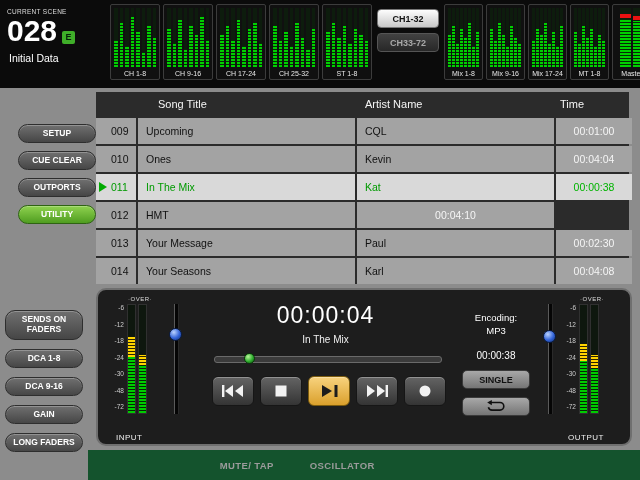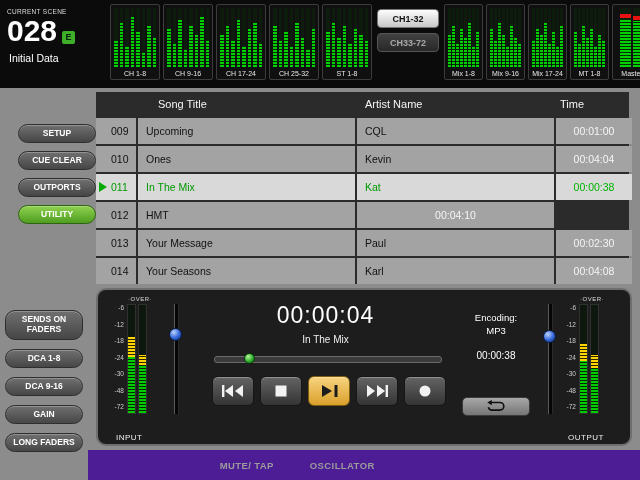--- a/index.html
+++ b/index.html
@@ -107,21 +107,21 @@
 
   .enc-title{position:absolute;left:352px;top:22px;width:92px;text-align:center;color:#fff;font-size:9.5px;}
   .enc-value{position:absolute;left:352px;top:35px;width:92px;text-align:center;color:#fff;font-size:9.5px;}
   .total-time{position:absolute;left:352px;top:60px;width:92px;text-align:center;color:#fff;font-size:10px;}
   .single-btn,.loop-btn{position:absolute;left:364px;width:68px;height:19px;border-radius:5px;
         background:linear-gradient(#a8a8a8,#757575);border:1px solid #3a3a3a;color:#101010;
         font-size:9px;font-weight:bold;display:flex;align-items:center;justify-content:center;box-sizing:border-box;}
   .single-btn{top:80px;} .loop-btn{top:107px;}
 
   
-  .bottom-bar{position:absolute;left:88px;top:450px;width:552px;height:30px;background:#4c1d95;
+  .bottom-bar{position:absolute;left:88px;top:450px;width:552px;height:30px;background:#14532d;
               display:flex;align-items:center;justify-content:center;gap:36px;padding-right:40px;box-sizing:border-box;}
   .btab{font-size:9.5px;font-weight:bold;color:#9b9b9b;letter-spacing:.4px;}
   .btab.active{color:#fff;margin-top:35px;}
 </style>
 </head>
 <body>
 
 <div id="app">
 
   <div class="topbar">
@@ -559,20 +559,21 @@
       <div class="tbtn">
         <svg width="14" height="14" viewBox="0 0 14 14" fill="currentColor">
             <circle cx="7" cy="7" r="5.5"></circle>
           </svg>
       </div>
     </div>
 
     <div class="enc-title">Encoding:</div>
     <div class="enc-value">MP3</div>
     <div class="total-time">00:00:38</div>
+    <div class="single-btn">SINGLE</div>
     <div class="loop-btn">
       <svg width="22" height="13" viewBox="0 0 22 13">
         <path d="M6 2.5 H15 A3.8 3.8 0 0 1 15 10.1 H7 A3.8 3.8 0 0 1 3.4 7.2" fill="none" stroke="currentColor" stroke-width="1.6"></path>
         <polygon points="6.8,0 2.2,2.6 6.8,5.2" fill="currentColor"></polygon>
       </svg>
     </div>
 
     <div class="vmeter output">
       <div class="vm-over">·OVER·</div>
       <div class="fader">

